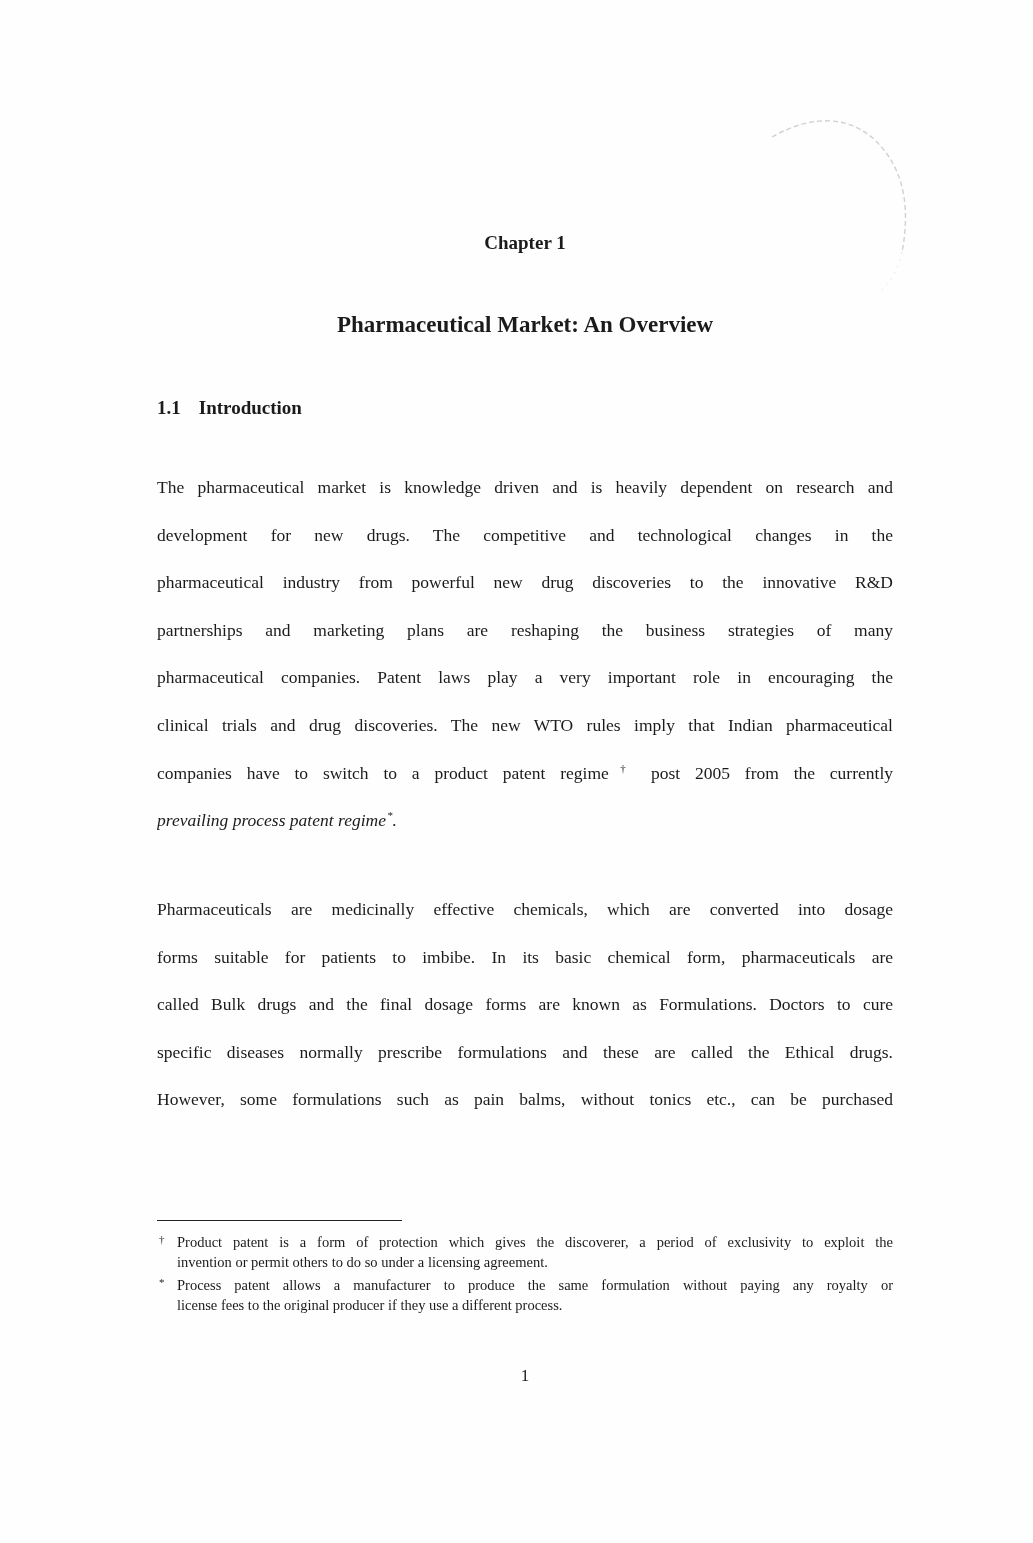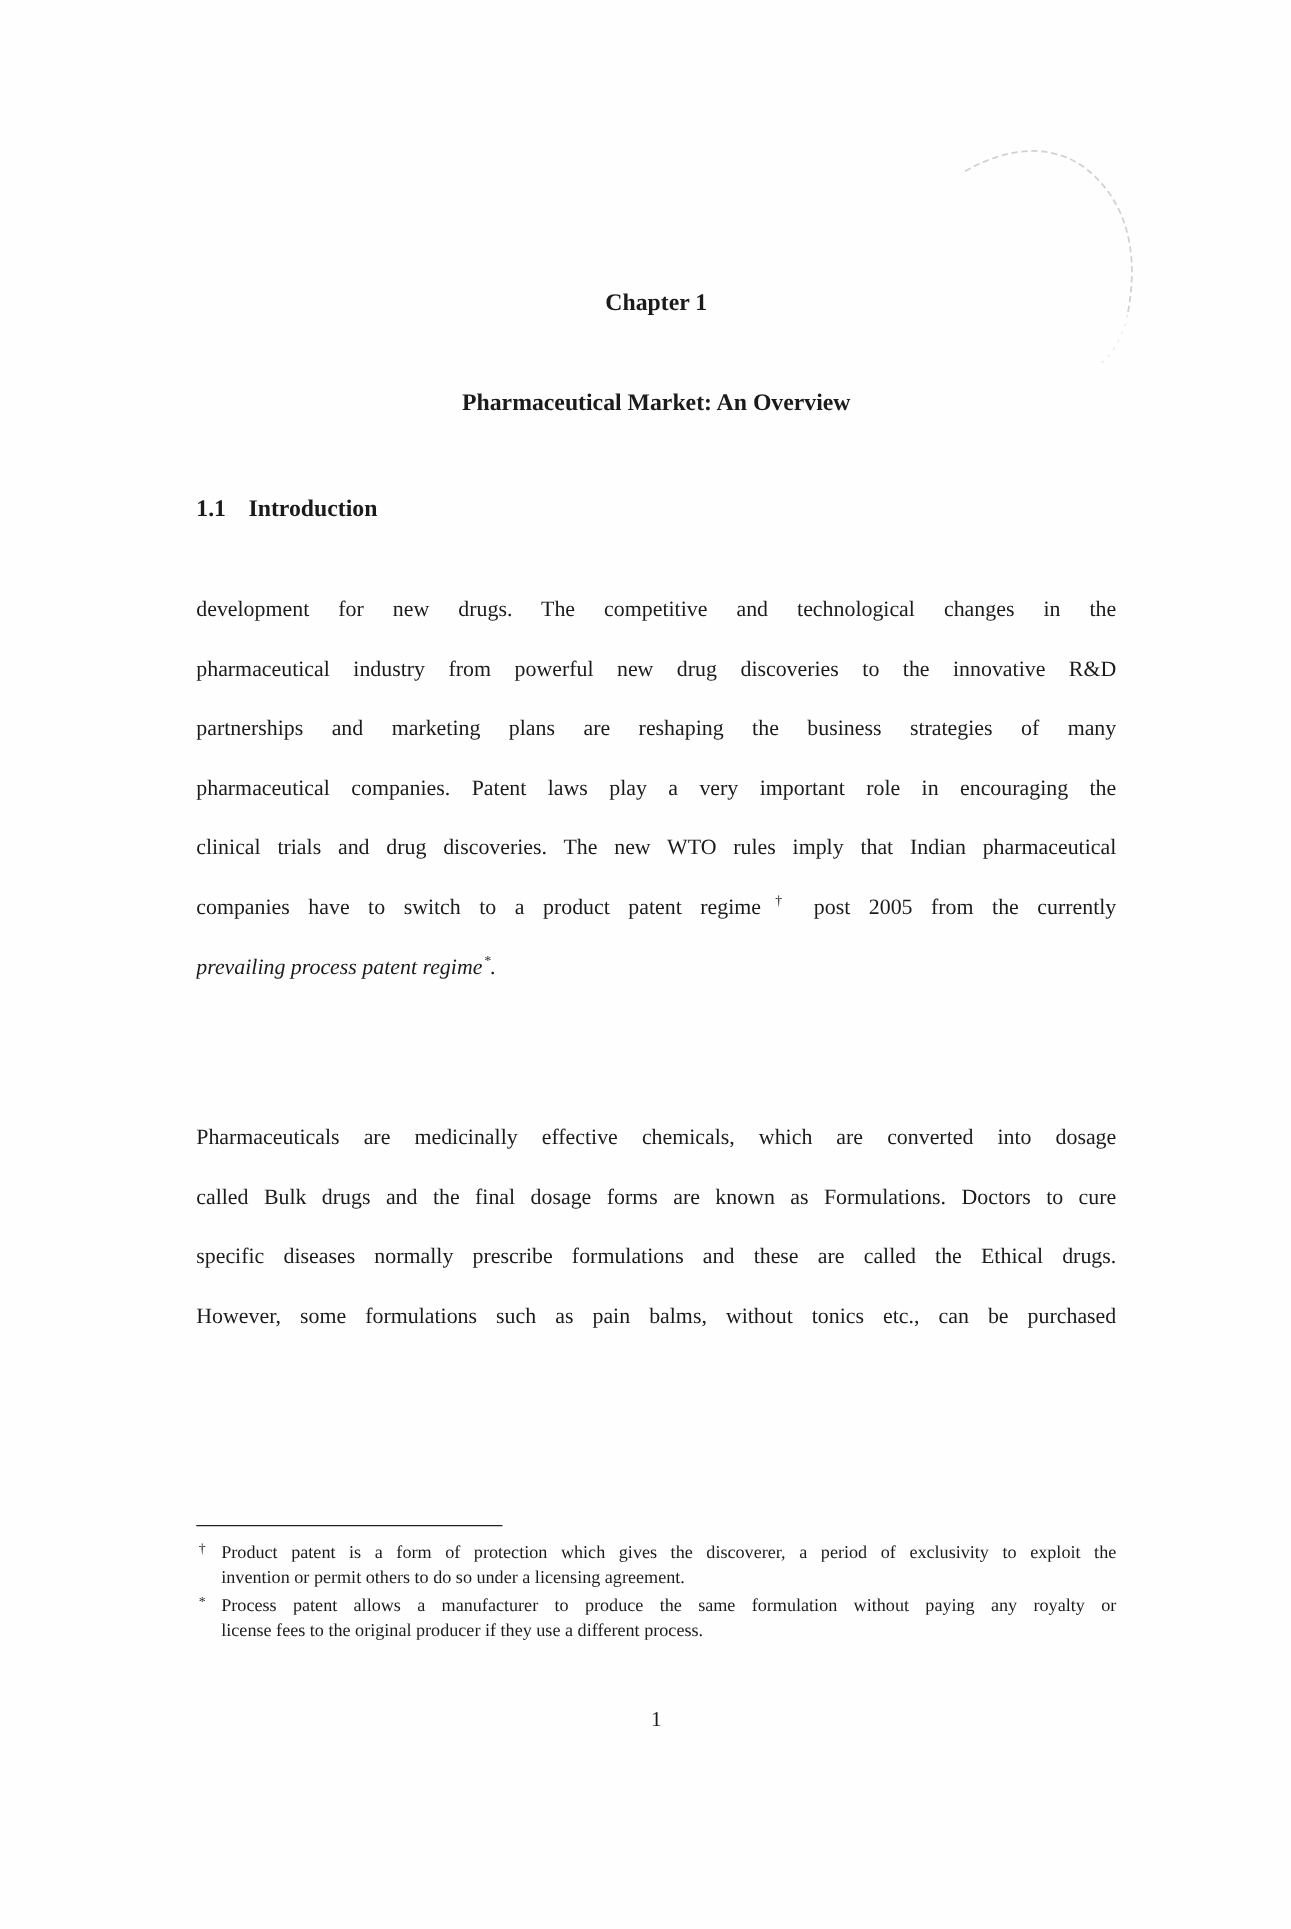--- a/index.html
+++ b/index.html
@@ -29,21 +29,21 @@
     text-align: center;
     font-size: 19px;
     font-weight: bold;
   }
   .chapter-title {
     position: absolute;
     top: 312px;
     left: 157px;
     width: 736px;
     text-align: center;
-    font-size: 19px;
+    font-size: 23px;
     font-weight: bold;
   }
   .section-heading {
     position: absolute;
     top: 397px;
     left: 157px;
     width: 736px;
     font-size: 19px;
     font-weight: bold;
   }
@@ -131,35 +131,37 @@
 
   <div class="chapter-heading">Chapter 1</div>
 
   <div class="chapter-title">Pharmaceutical Market: An Overview</div>
 
   <div class="section-heading">
     <span class="section-number">1.1</span><span>Introduction</span>
   </div>
 
   <div class="para para-1">
+    <div class="jline">The pharmaceutical market is knowledge driven and is heavily dependent on research and</div>
     <div class="jline">development for new drugs. The competitive and technological changes in the</div>
     <div class="jline">pharmaceutical industry from powerful new drug discoveries to the innovative R&amp;D</div>
     <div class="jline">partnerships and marketing plans are reshaping the business strategies of many</div>
     <div class="jline">pharmaceutical companies. Patent laws play a very important role in encouraging the</div>
     <div class="jline">clinical trials and drug discoveries. The new WTO rules imply that Indian pharmaceutical</div>
     <div class="jline">
       <span>companies have to switch to a product patent regime</span><sup class="fn-ref">†</sup><span> post 2005 from the currently</span>
     </div>
     <div class="lline">
       <span>prevailing process patent regime</span><sup class="fn-ref">*</sup><span>.</span>
     </div>
   </div>
 
   <div class="para para-2">
     <div class="jline">Pharmaceuticals are medicinally effective chemicals, which are converted into dosage</div>
+    <div class="jline">forms suitable for patients to imbibe. In its basic chemical form, pharmaceuticals are</div>
     <div class="jline">called Bulk drugs and the final dosage forms are known as Formulations. Doctors to cure</div>
     <div class="jline">specific diseases normally prescribe formulations and these are called the Ethical drugs.</div>
     <div class="jline">However, some formulations such as pain balms, without tonics etc., can be purchased</div>
   </div>
 
   <div class="fn-rule"></div>
 
   <div class="footnotes">
     <div class="footnote">
       <span class="fn-marker">†</span>

